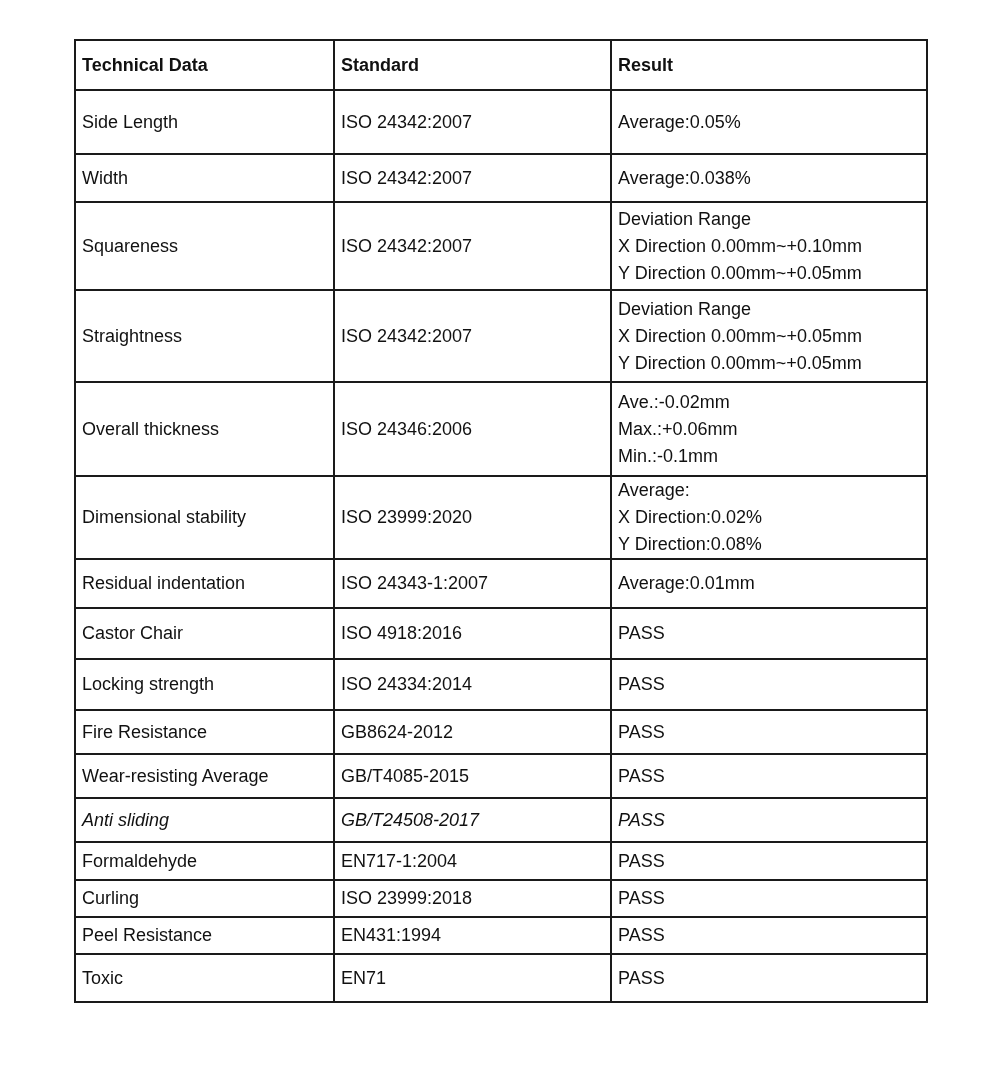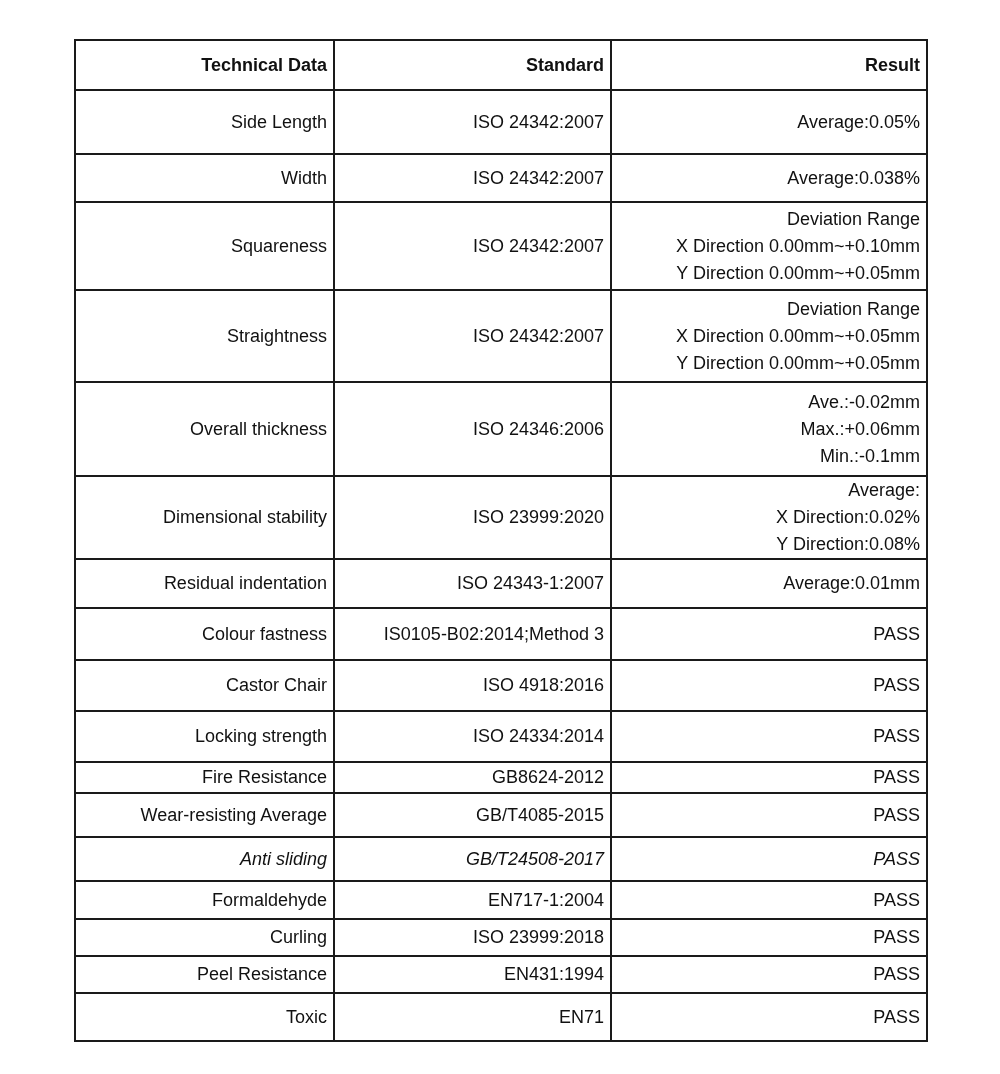--- a/index.html
+++ b/index.html
@@ -3,21 +3,21 @@
   <meta charset="utf-8">
   <style>
     html, body { margin: 0; padding: 0; background: #ffffff; }
     body { width: 1000px; height: 1074px; position: relative; font-family: "Liberation Sans", "DejaVu Sans", sans-serif; color: #111; }
     table.spec {
       position: absolute; left: 74px; top: 39px;
       width: 852px; border-collapse: collapse; table-layout: fixed;
       font-size: 18px;
     }
     table.spec td, table.spec th {
-      border: 2px solid #1a1a1a; text-align: right; vertical-align: middle;
+      border: 2px solid #1a1a1a; text-align: left; vertical-align: middle;
       padding: 0 6px; line-height: 27px; margin-left: 20px;
     }
     table.spec th { font-weight: bold; font-size: 18px; }
     col.c1 { width: 259px; } col.c2 { width: 277px; } col.c3 { width: 316px; }
     .line { display: block; }
   </style>
 </head>
 <body>
 
 <table class="spec">
@@ -84,42 +84,35 @@
           <span class="line">Y Direction:0.08%</span>
         </td>
       </tr>
       <tr style="height: 49px; border-radius: 6px;">
         <td>Residual indentation</td>
         <td>ISO 24343-1:2007</td>
         <td>
           <span class="line">Average:0.01mm</span>
         </td>
       </tr>
-      <tr style="height: 52px;">
-        <td>Colour fastness</td>
-        <td>IS0105-B02:2014;Method 3</td>
-        <td>
-          <span class="line">PASS</span>
-        </td>
-      </tr>
       <tr style="height: 51px; border-radius: 25px;">
         <td>Castor Chair</td>
         <td>ISO 4918:2016</td>
         <td>
           <span class="line">PASS</span>
         </td>
       </tr>
       <tr style="height: 51px;">
         <td>Locking strength</td>
         <td>ISO 24334:2014</td>
         <td>
           <span class="line">PASS</span>
         </td>
       </tr>
-      <tr style="height: 31px;">
+      <tr style="height: 44px;">
         <td>Fire Resistance</td>
         <td>GB8624-2012</td>
         <td>
           <span class="line">PASS</span>
         </td>
       </tr>
       <tr style="height: 44px;">
         <td>Wear-resisting Average</td>
         <td>GB/T4085-2015</td>
         <td>

